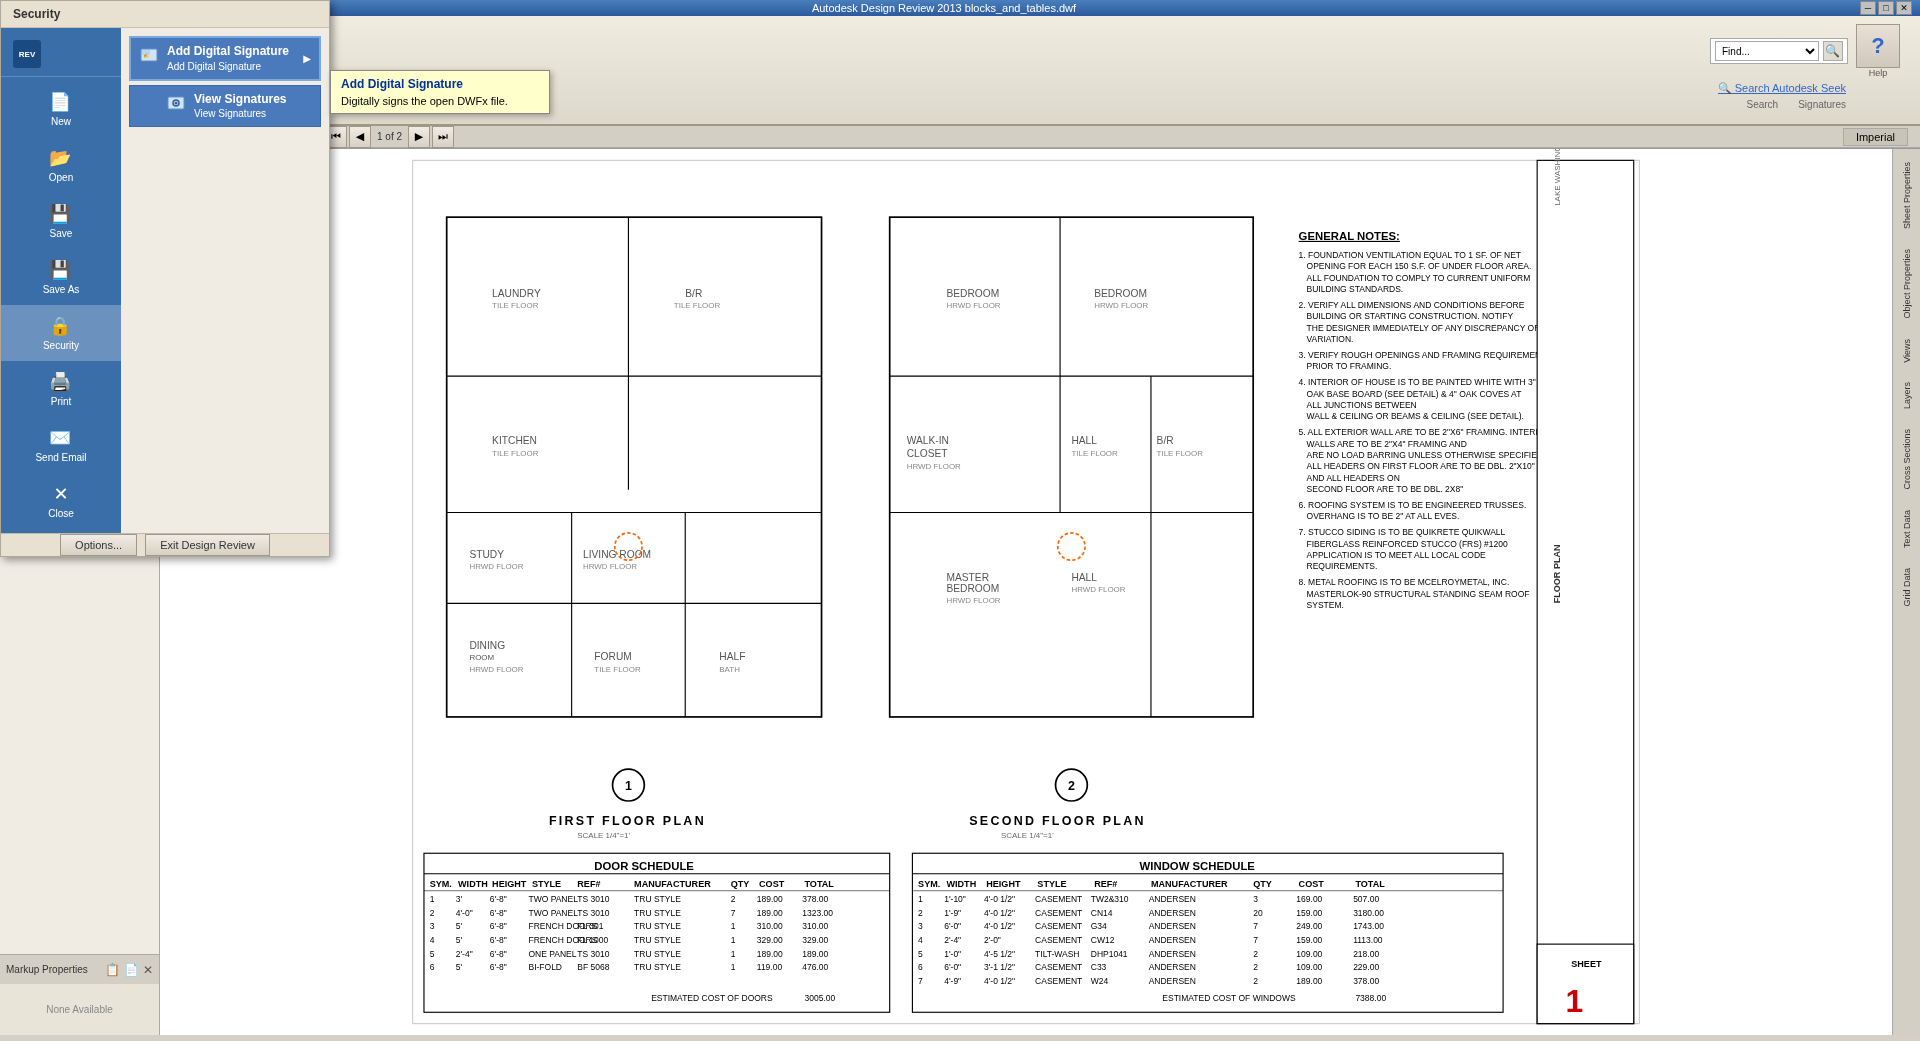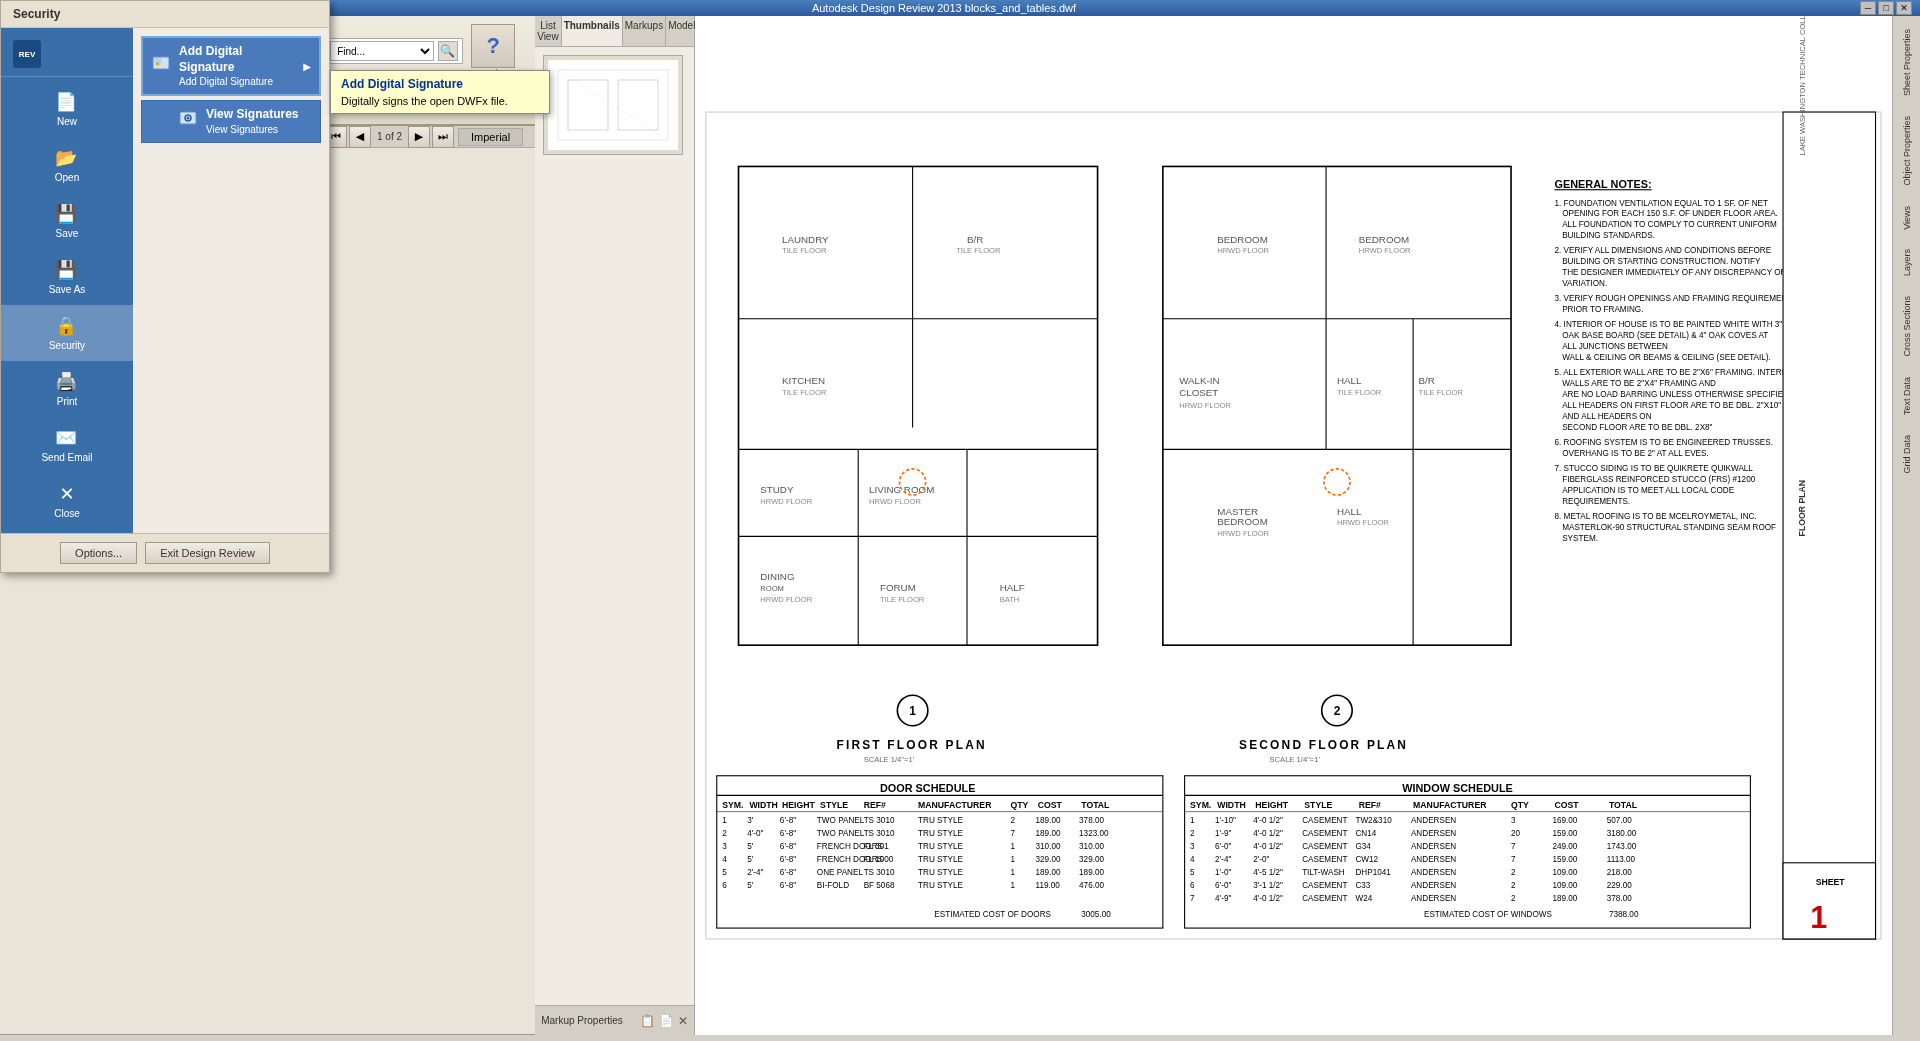--- a/index.html
+++ b/index.html
@@ -20,21 +20,21 @@
     .title-bar-controls { display: flex; gap: 2px; }
     .title-bar-btn {
       width: 16px; height: 14px;
       background: #c0c0c0;
       border: 1px solid #888;
       display: flex; align-items: center; justify-content: center;
       font-size: 9px; cursor: pointer; color: #000;
     }
 
     
-    .app-container { display: flex; flex-direction: row; height: 1019px; }
+    .app-container { display: flex; flex-direction: column; height: 1019px; }
 
     
     .ribbon-area {
       background: #e8e4d8;
       border-bottom: 1px solid #999;
       position: relative;
     }
 
     
     .ribbon-top {
@@ -75,21 +75,21 @@
       padding: 6px 12px;
       font-size: 12px;
       font-weight: bold;
       color: #333;
       border-bottom: 1px solid #c8c0b0;
     }
     .security-dropdown-content {
       display: flex;
     }
     .security-left-panel {
-      width: 132px;
+      width: 120px;
       background: #3a6ea8;
       padding: 4px 0;
       display: flex;
       flex-direction: column;
     }
     .security-left-item {
       display: flex;
       flex-direction: column;
       align-items: center;
       padding: 10px 6px;
@@ -116,21 +116,20 @@
       cursor: pointer;
       background: #4a7abb;
       border: 1px solid #3a6aab;
       color: white;
     }
     .security-right-item .item-icon { font-size: 16px; }
     .security-right-item .item-text { font-size: 11px; line-height: 1.3; }
     .security-right-item .item-title { font-weight: bold; font-size: 12px; }
 
     .security-bottom {
-      padding: 8px;
       display: flex;
       justify-content: center;
       gap: 8px;
       border-top: 1px solid #c0b8a8;
       background: #e8e0d0;
     }
     .sec-btn {
       padding: 4px 14px;
       background: linear-gradient(to bottom, #f0ece4, #d8d0c4);
       border: 1px solid #a09888;
@@ -481,20 +480,21 @@
           </div>
         </div>
       </div>
       <div class="markup-props">
         <span>Markup Properties</span>
         <div style="flex:1;"></div>
         <span class="markup-icon">📋</span>
         <span class="markup-icon">📄</span>
         <span class="markup-icon">✕</span>
       </div>
+      <div class="none-available">None Available</div>
     </div>
 
     <div class="drawing-area">
       <div class="blueprint-placeholder">
         <svg width="100%" height="100%" viewBox="0 0 1100 780" preserveAspectRatio="xMidYMid meet" style="background:white;">
 
           <rect width="1100" height="780" fill="white"></rect>
 
           <rect x="10" y="10" width="1080" height="760" fill="none" stroke="#ccc" stroke-width="1"></rect>
 

